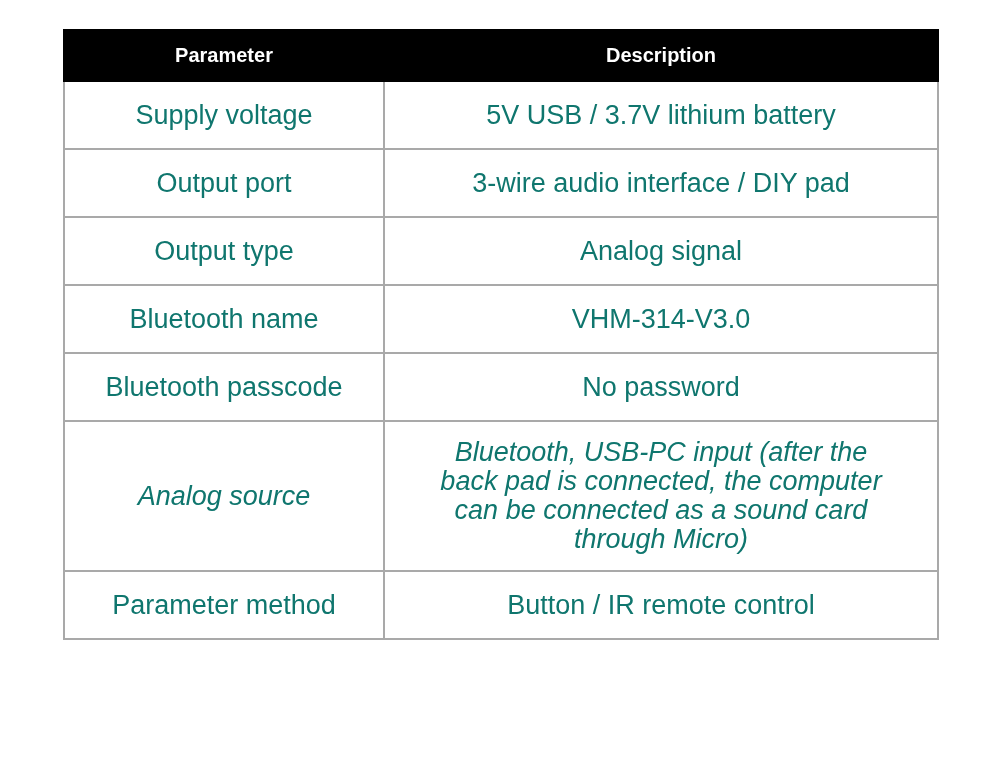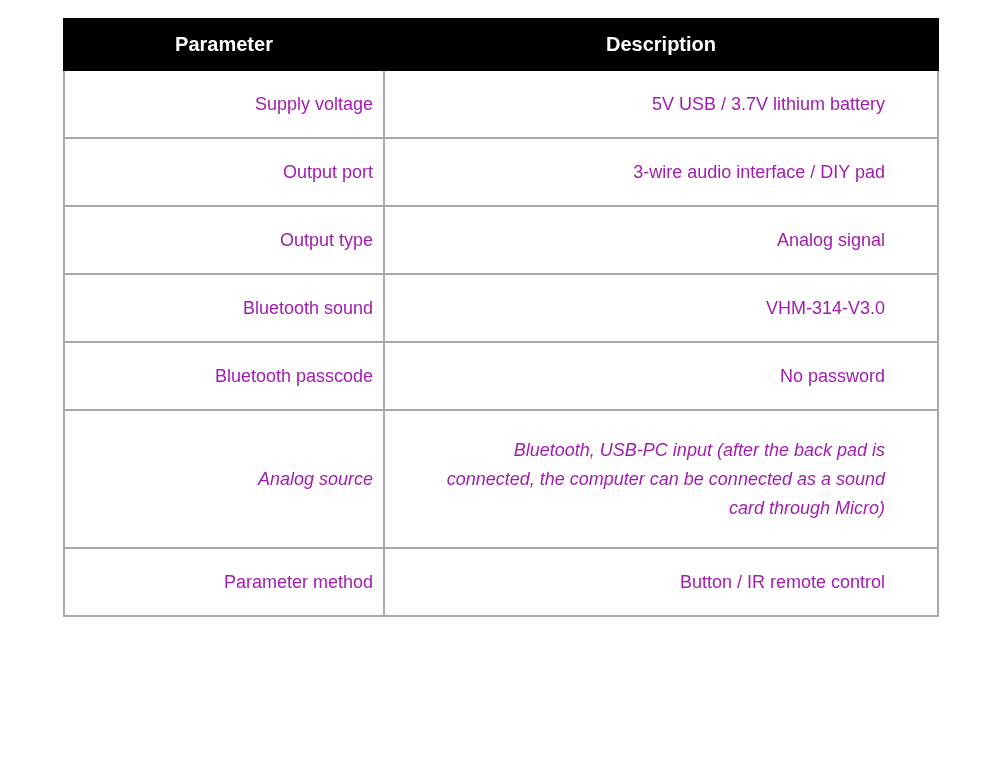--- a/index.html
+++ b/index.html
@@ -9,42 +9,42 @@
   }
   body {
     width: 1000px;
     height: 760px;
     position: relative;
     font-family: "Liberation Sans", sans-serif;
   }
   table.spec-table {
     position: absolute;
     left: 63px;
-    top: 18px;
+    top: 29px;
     width: 874px;
     border-collapse: collapse;
     table-layout: fixed;
     padding-left: 20px;
   }
   table.spec-table th {
     background: #000000;
     color: #ffffff;
     font-weight: bold;
     font-size: 20px;
     height: 49px;
     border: 2px solid #000000;
     text-align: center;
     vertical-align: middle;
     padding: 0;
   }
   table.spec-table td {
     border: 2px solid #a9a9a9;
-    font-size: 18px;
-    color: #a21caf;
-    text-align: right;
+    font-size: 27px;
+    color: #0f766e;
+    text-align: center;
     vertical-align: middle;
     height: 66px;
     padding: 0 10px;
     background: #ffffff;
   }
   tr.row-tall td {
     height: 136px;
     font-style: italic;
   }
   .desc-inner {
@@ -90,21 +90,21 @@
     <tr>
       <td>
           <div class="param-inner">Output type</div>
         </td>
       <td>
           <div class="desc-inner">Analog signal</div>
         </td>
     </tr>
     <tr>
       <td>
-          <div class="param-inner">Bluetooth sound</div>
+          <div class="param-inner">Bluetooth name</div>
         </td>
       <td>
           <div class="desc-inner">VHM-314-V3.0</div>
         </td>
     </tr>
     <tr>
       <td>
           <div class="param-inner">Bluetooth passcode</div>
         </td>
       <td>

